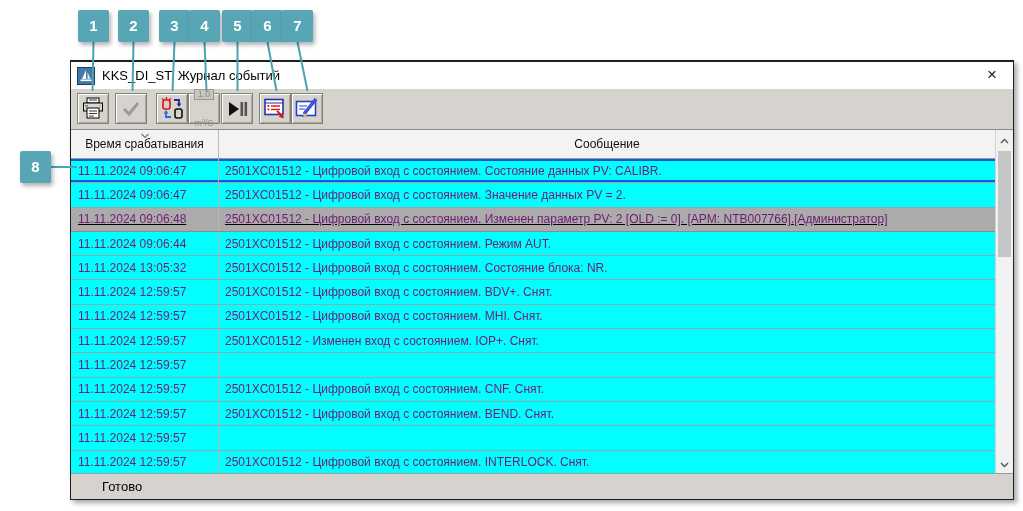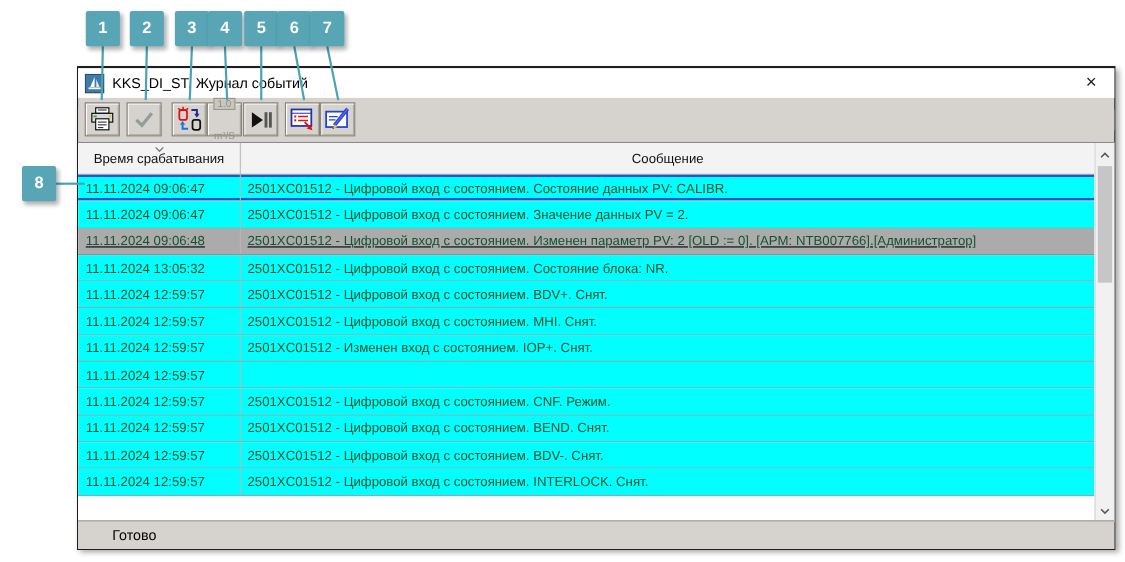--- a/index.html
+++ b/index.html
@@ -42,21 +42,21 @@
          border-bottom:1px solid #9a9a9a;display:flex;text-align:right;}
   .th{font-size:12px;color:#111;display:flex;align-items:center;justify-content:center;position:relative;}
   .th-time{width:148px;border-right:1px solid #bdbdbd;}
   .th-msg{flex:1;}
   .sort{position:absolute;left:50%;top:-2px;transform:translateX(-50%);}
   .tbody{position:absolute;left:0;top:29px;width:924px;height:316px;overflow:hidden;}
   .row{display:flex;height:calc(316px/13);width:100%;background:var(--cyan,#00ffff);
        border-bottom:1px solid #93a8aa;}
   .row.gray{background:var(--gray,#ababab);border-bottom:1px solid #8c8c8c;text-decoration:underline;}
   .row.selected{box-shadow:inset 0 2px 0 0 var(--sel,#1657d8),inset 0 -2px 0 0 var(--sel,#1657d8);}
-  .cell{font-size:12px;color:#14532d;white-space:nowrap;overflow:hidden;display:flex;align-items:center;}
+  .cell{font-size:12px;color:#701a75;white-space:nowrap;overflow:hidden;display:flex;align-items:center;}
   .cell.time{width:148px;padding-left:7px;border-right:1px solid #c2b3b3;}
   .cell.msg{flex:1;padding-left:6px;}
 
   
   .sb{position:absolute;right:0;top:0;width:18px;height:345px;background:#f1f1f1;border-left:1px solid #d4d4d4;}
   .sb-arrow{position:absolute;left:0;width:17px;height:17px;display:flex;align-items:center;justify-content:center;}
   .sb-up{top:2px}.sb-down{bottom:2px}
   .sb-thumb{position:absolute;left:2px;top:21px;width:13px;height:106px;background:#c6c6c6;}
 
   
@@ -203,49 +203,52 @@
           </div>
           <div class="row ">
             <div class="cell time">11.11.2024 09:06:47</div>
             <div class="cell msg">2501XC01512 - Цифровой вход с состоянием. Значение данных PV = 2.</div>
           </div>
           <div class="row gray">
             <div class="cell time">11.11.2024 09:06:48</div>
             <div class="cell msg">2501XC01512 - Цифровой вход с состоянием. Изменен параметр  PV: 2 [OLD := 0]. [APM: NTB007766].[Администратор]</div>
           </div>
           <div class="row ">
+            <div class="cell time">11.11.2024 09:06:44</div>
+            <div class="cell msg">2501XC01512 - Цифровой вход с состоянием. Режим AUT.</div>
+          </div>
+          <div class="row ">
             <div class="cell time">11.11.2024 13:05:32</div>
             <div class="cell msg">2501XC01512 - Цифровой вход с состоянием. Состояние блока: NR.</div>
           </div>
           <div class="row ">
             <div class="cell time">11.11.2024 12:59:57</div>
             <div class="cell msg">2501XC01512 - Цифровой вход с состоянием. BDV+. Снят.</div>
           </div>
           <div class="row ">
             <div class="cell time">11.11.2024 12:59:57</div>
             <div class="cell msg">2501XC01512 - Цифровой вход с состоянием. MHI. Снят.</div>
           </div>
           <div class="row ">
             <div class="cell time">11.11.2024 12:59:57</div>
             <div class="cell msg">2501XC01512 - Изменен вход с состоянием. IOP+. Снят.</div>
           </div>
           <div class="row ">
             <div class="cell time">11.11.2024 12:59:57</div>
           </div>
           <div class="row ">
             <div class="cell time">11.11.2024 12:59:57</div>
-            <div class="cell msg">2501XC01512 - Цифровой вход с состоянием. CNF. Режим.</div>
+            <div class="cell msg">2501XC01512 - Цифровой вход с состоянием. CNF. Снят.</div>
           </div>
           <div class="row ">
             <div class="cell time">11.11.2024 12:59:57</div>
             <div class="cell msg">2501XC01512 - Цифровой вход с состоянием. BEND. Снят.</div>
           </div>
           <div class="row ">
             <div class="cell time">11.11.2024 12:59:57</div>
-            <div class="cell msg">2501XC01512 - Цифровой вход с состоянием. BDV-. Снят.</div>
           </div>
           <div class="row ">
             <div class="cell time">11.11.2024 12:59:57</div>
             <div class="cell msg">2501XC01512 - Цифровой вход с состоянием. INTERLOCK. Снят.</div>
           </div>
         </div>
       <div class="sb">
         <div class="sb-arrow sb-up">
           <svg width="9" height="6" viewBox="0 0 9 6">
               <polyline points="1,5 4.5,1.5 8,5" fill="none" stroke="#555" stroke-width="1.4"></polyline>

